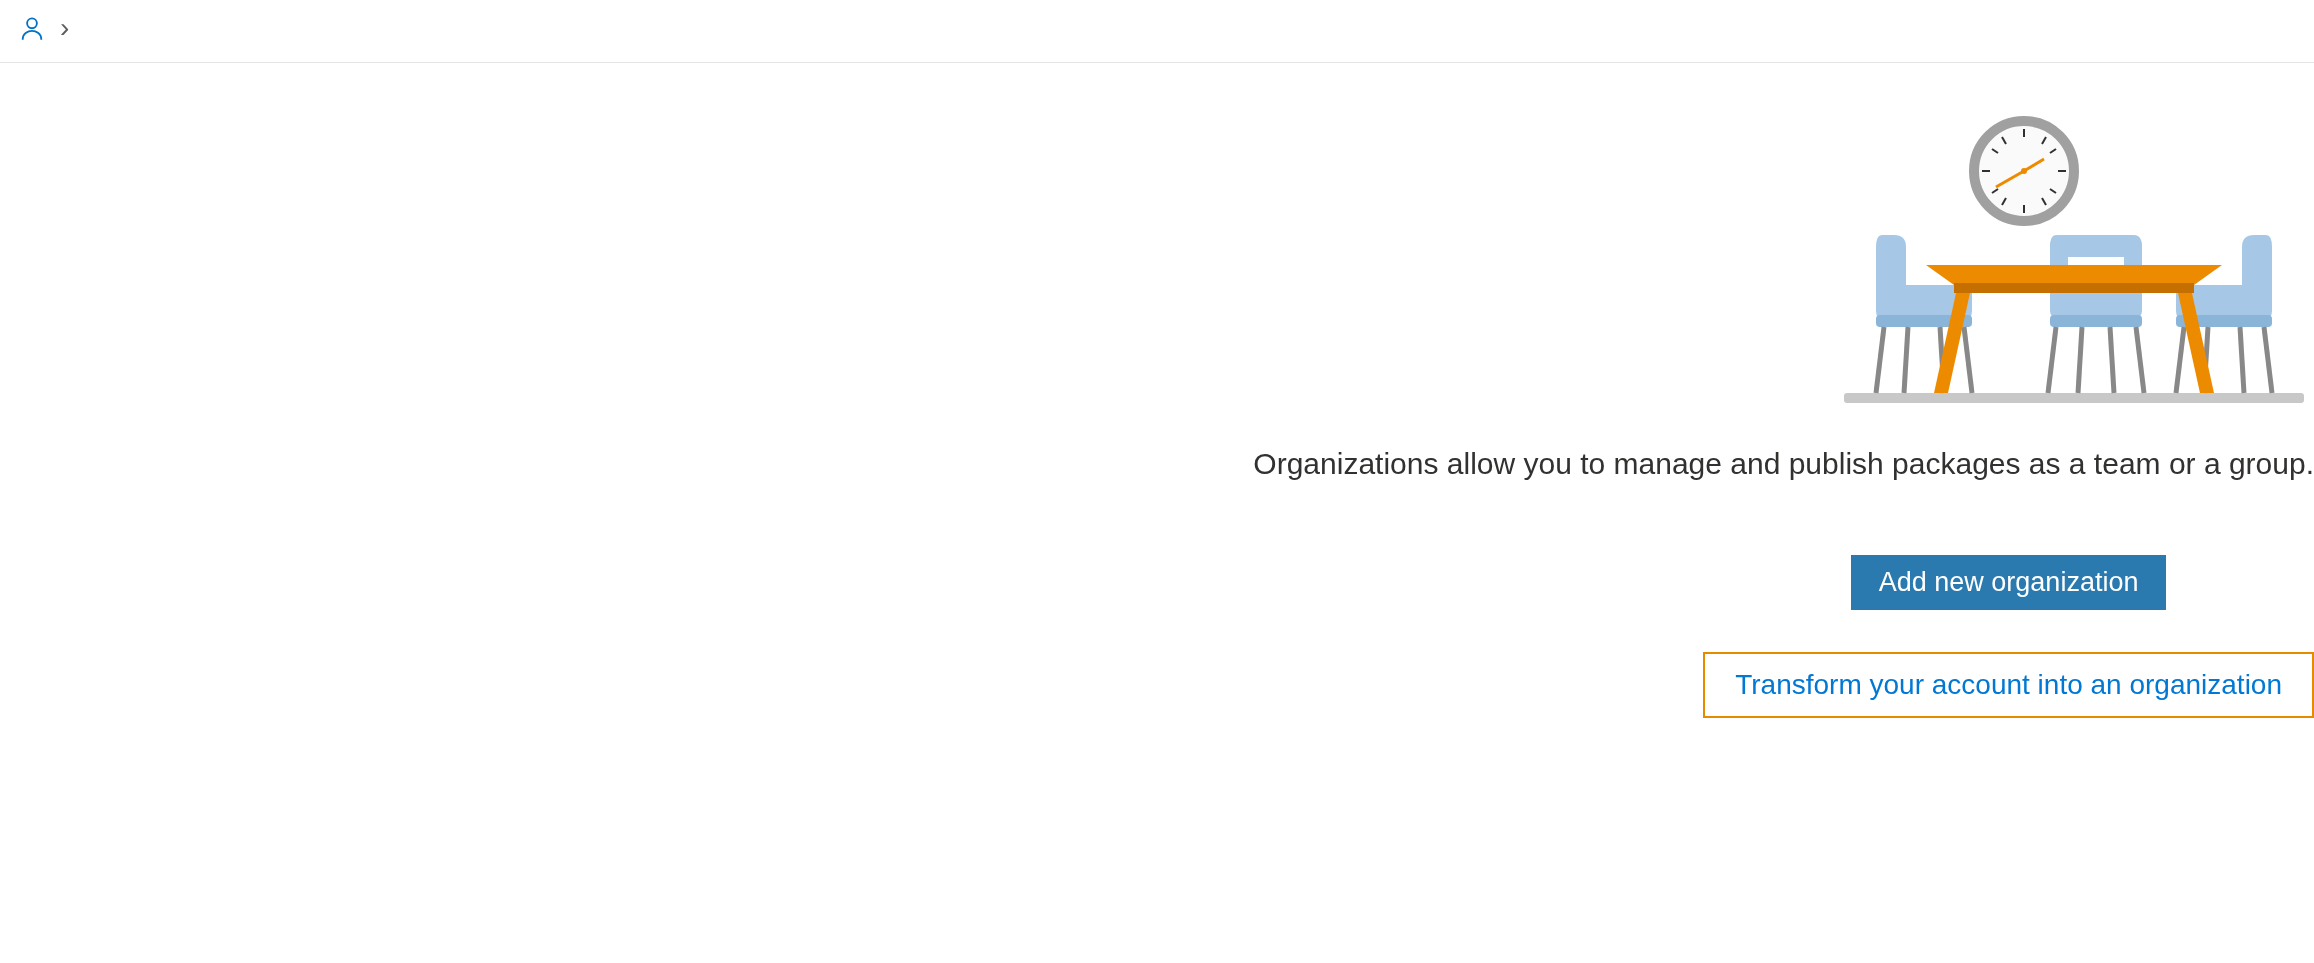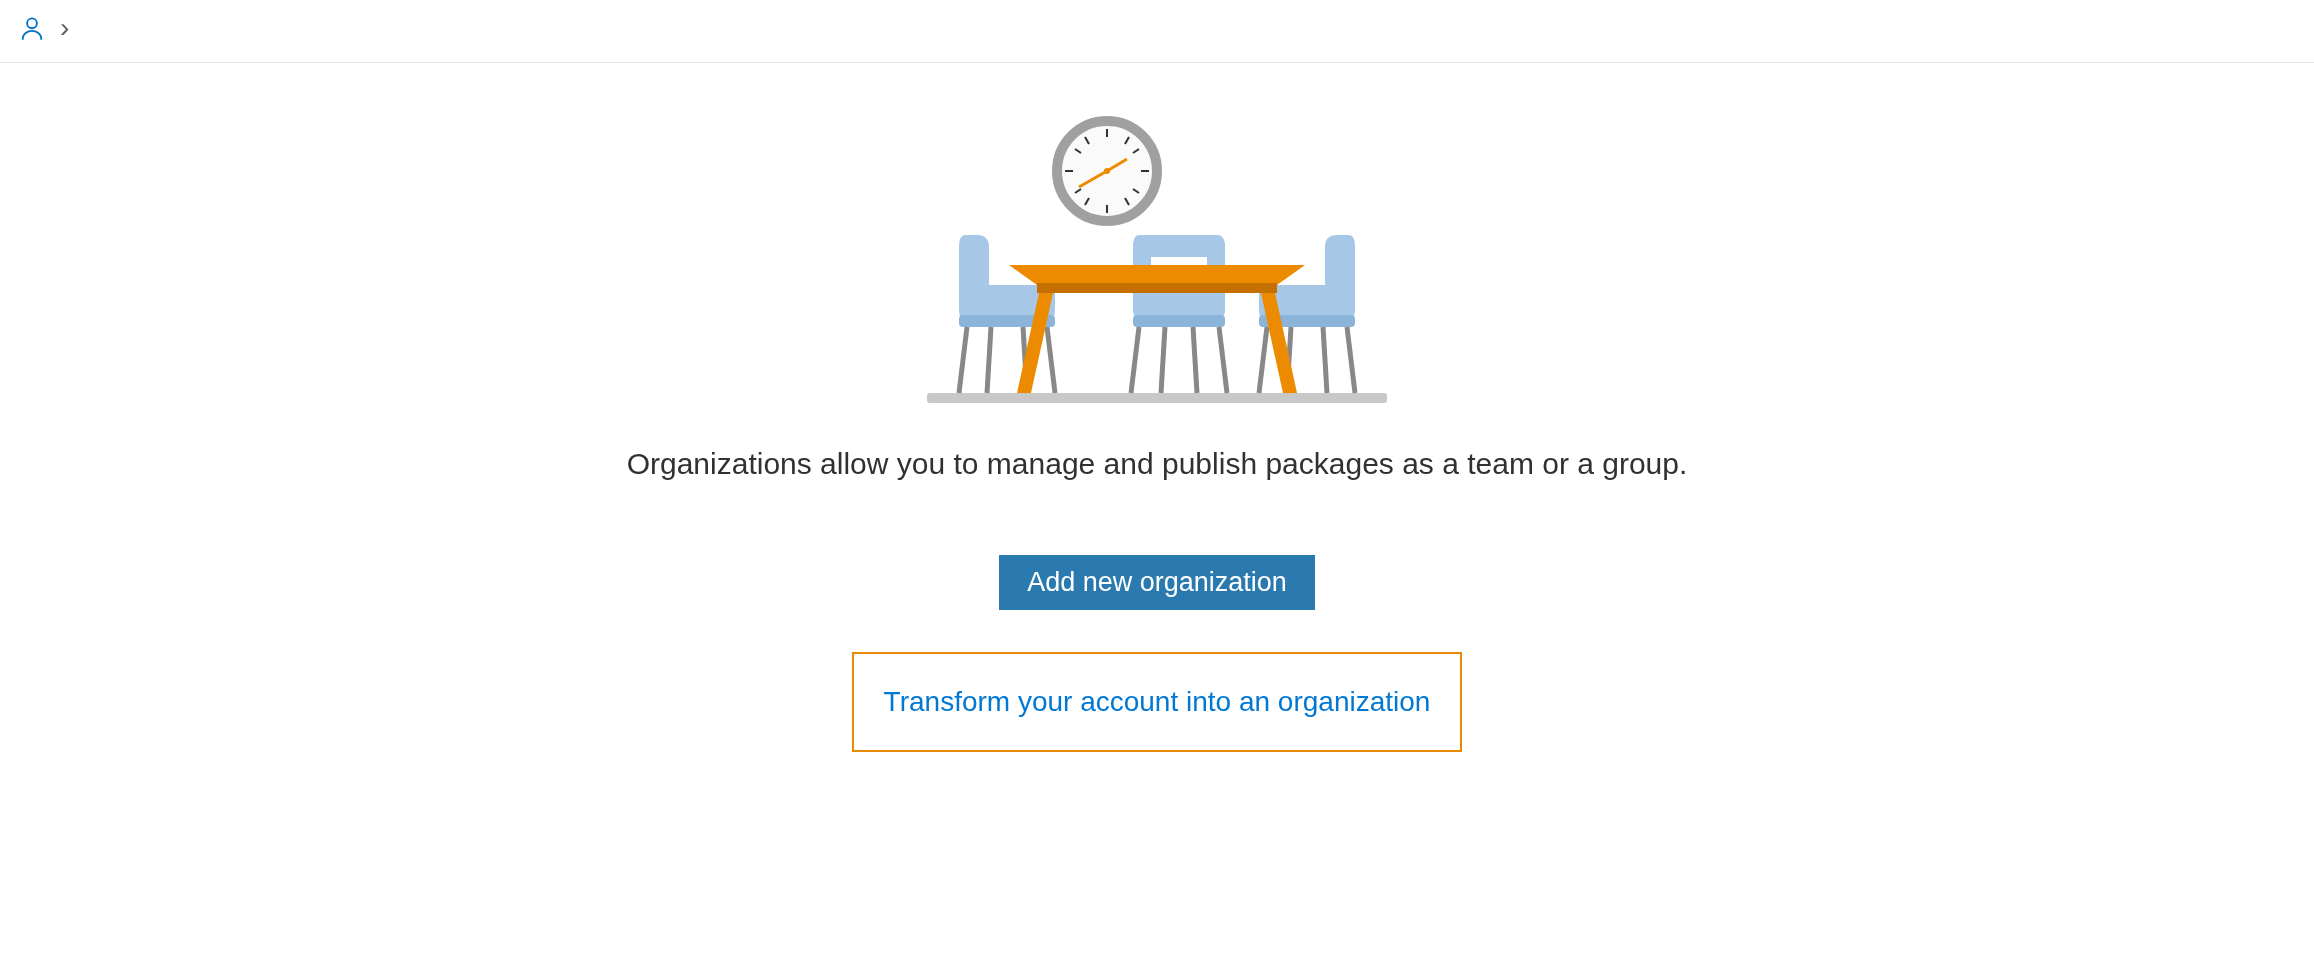--- a/index.html
+++ b/index.html
@@ -33,21 +33,21 @@
     }
     .page-title {
       font-size: 38px;
       font-weight: 300;
       color: #323130;
       letter-spacing: 0.2px;
     }
     .content {
       display: flex;
       flex-direction: column;
-      align-items: center;
+      align-items: flex-end;
       padding-top: 52px;
     }
     .illustration {
       width: 480px;
       height: 290px;
       display: flex;
       justify-content: center;
       align-items: flex-end;
       position: relative;
     }
@@ -74,21 +74,21 @@
       padding: 12px 28px;
       cursor: pointer;
       font-family: inherit;
     }
     .btn-secondary {
       background: transparent;
       color: #0078d4;
       border: 2px solid #e68a00;
       font-size: 28px;
       font-weight: 400;
-      padding: 32px 30px;
+      padding: 15px 30px;
       cursor: pointer;
       font-family: inherit;
     }
   </style>
 </head>
 <body>
 
 <div class="header">
   <svg class="user-icon" viewBox="0 0 24 24" fill="none" stroke="#0072c6" stroke-width="1.6">
     <circle cx="12" cy="8" r="4.2"></circle>

